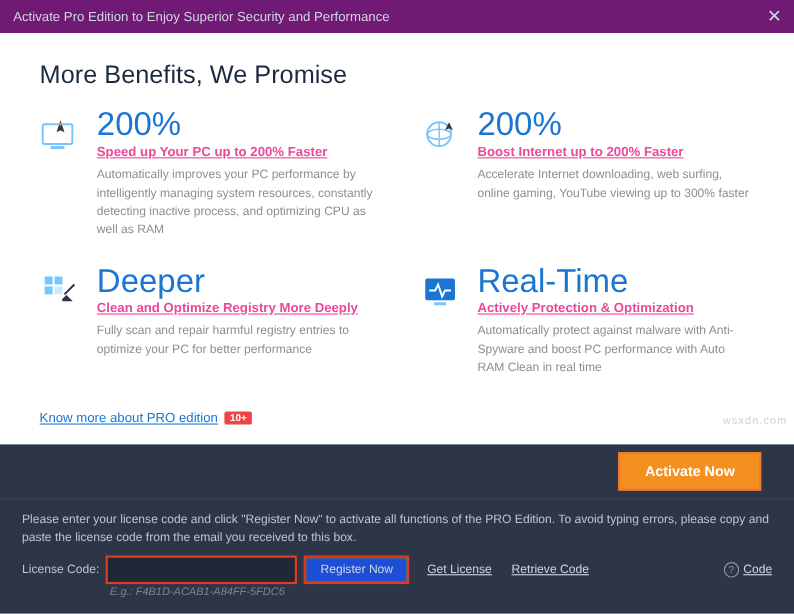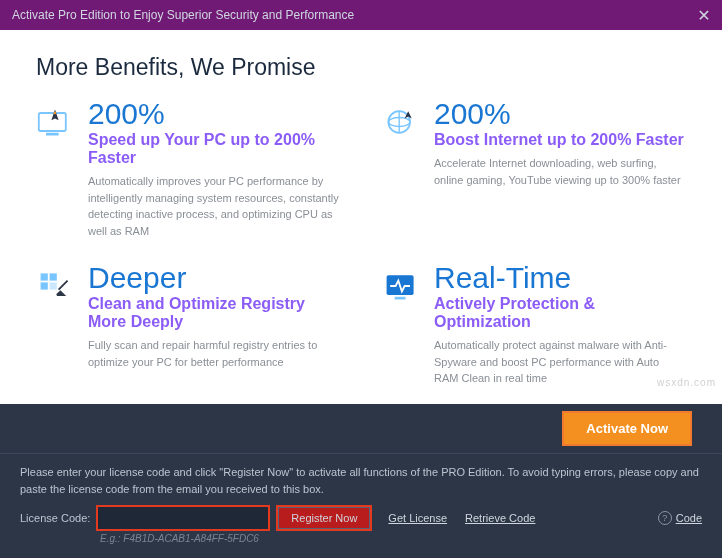--- a/index.html
+++ b/index.html
@@ -7,34 +7,34 @@
 .title-bar { background: #701a75; height: 30px; display: flex; align-items: center; justify-content: space-between; padding: 0 8px 0 12px; }
 .title-bar-text { color: #cfd6df; font-size: 12px; }
 .close-x { color: #cfd6df; font-size: 16px; cursor: pointer; width: 20px; text-align: center; }
 .content { background: #fff; padding: 24px 36px 10px 36px; height: 388px; }
 .heading { color: #1b2a3e; font-size: 23px; font-weight: 400; margin-bottom: 22px; }
 .grid { display: grid; grid-template-columns: 1fr 1fr; gap: 28px 42px; }
 .benefit { display: flex; gap: 14px; }
 .icon-box { width: 38px; height: 38px; flex-shrink: 0; display: flex; align-items: center; justify-content: center; }
 .icon-box svg { width: 36px; height: 36px; }
 .big-metric { color: #1976d2; font-size: 30px; font-weight: 400; margin-top: -6px; }
-.sub-title { color: #8b5cf6; font-size: 16px; font-weight: 600; margin-bottom: 6px; }
+.sub-title { color: #ec4899; font-size: 12px; font-weight: 600; margin-bottom: 6px; text-decoration: underline; }
 .desc { color: #8a8f96; font-size: 11px; line-height: 1.5; }
 .know-more-row { margin-top: 30px; display: flex; align-items: center; gap: 6px; }
 .know-more { color: #1976d2; font-size: 12px; text-decoration: underline; cursor: pointer; }
 .badge { background: #ef4444; color: #fff; font-size: 9px; padding: 1px 5px; border-radius: 2px; font-weight: 600; }
 .dark-panel { position: absolute; bottom: 0; left: 0; right: 0; height: 154px; background: #2c3647; }
 .activate-row { height: 50px; border-bottom: 1px solid #3d4759; display: flex; align-items: center; justify-content: flex-end; padding-right: 30px; }
 .activate-btn { background: #f39020; color: #fff; border: 2px solid #f17a2e; padding: 8px 22px; font-size: 13px; font-weight: 600; cursor: pointer; }
 .license-section { padding: 10px 20px; color: #bcc4d0; font-size: 11px; }
 .instruction { line-height: 1.5; margin-bottom: 10px; }
 .license-row { display: flex; align-items: center; gap: 8px; flex-wrap: wrap; }
 .license-label { color: #bcc4d0; font-size: 11px; }
 .license-input { background: #1e2836; border: 1px solid #1e2836; outline: 2px solid #e2391f; width: 170px; height: 22px; color: #fff; padding: 0 6px; font-size: 11px; }
-.register-btn { background: #b91c1c; border: 1px solid #586276; outline: 2px solid #e2391f; color: #cfd6df; padding: 4px 12px; font-size: 11px; cursor: pointer; margin-left: 2px; }
+.register-btn { background: #1d4ed8; border: 1px solid #586276; outline: 2px solid #e2391f; color: #cfd6df; padding: 4px 12px; font-size: 11px; cursor: pointer; margin-left: 2px; }
 .text-link { color: #cfd6df; font-size: 11px; text-decoration: underline; cursor: pointer; margin-left: 10px; }
 .help-area { margin-left: auto; display: flex; align-items: center; gap: 4px; }
 .help-icon { width: 14px; height: 14px; border: 1px solid #8a94a5; border-radius: 50%; color: #8a94a5; font-size: 9px; display: flex; align-items: center; justify-content: center; }
 .example-row { margin-top: 4px; padding-left: 80px; color: #7a8494; font-size: 10px; font-style: italic; }
 .watermark { position: absolute; right: 6px; bottom: 170px; color: #d0d0d0; font-size: 10px; letter-spacing: 1px; pointer-events: none; }
 </style>
 </head>
 <body>
 
 <div class="title-bar">

